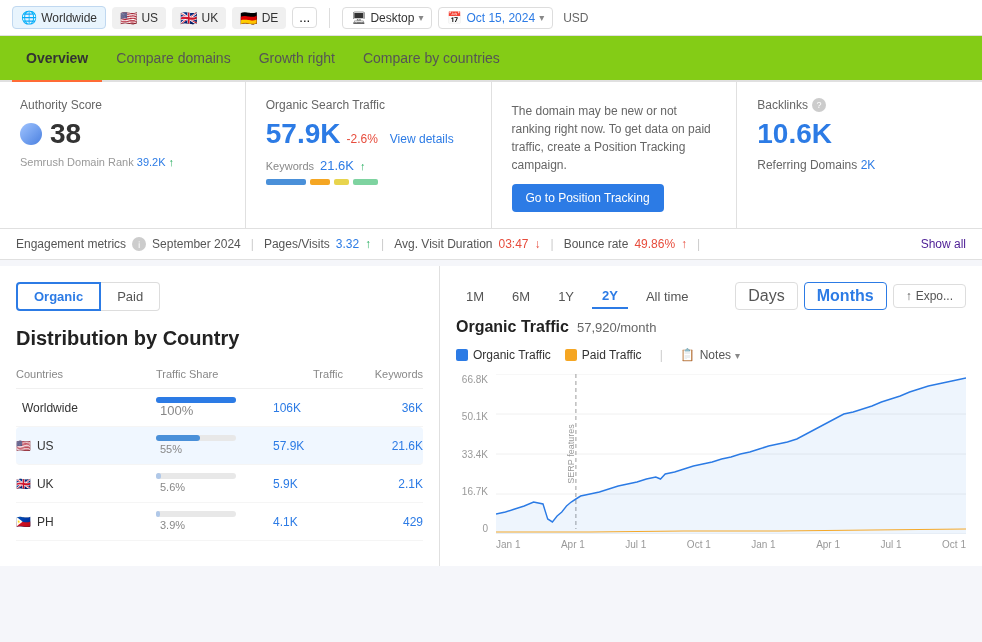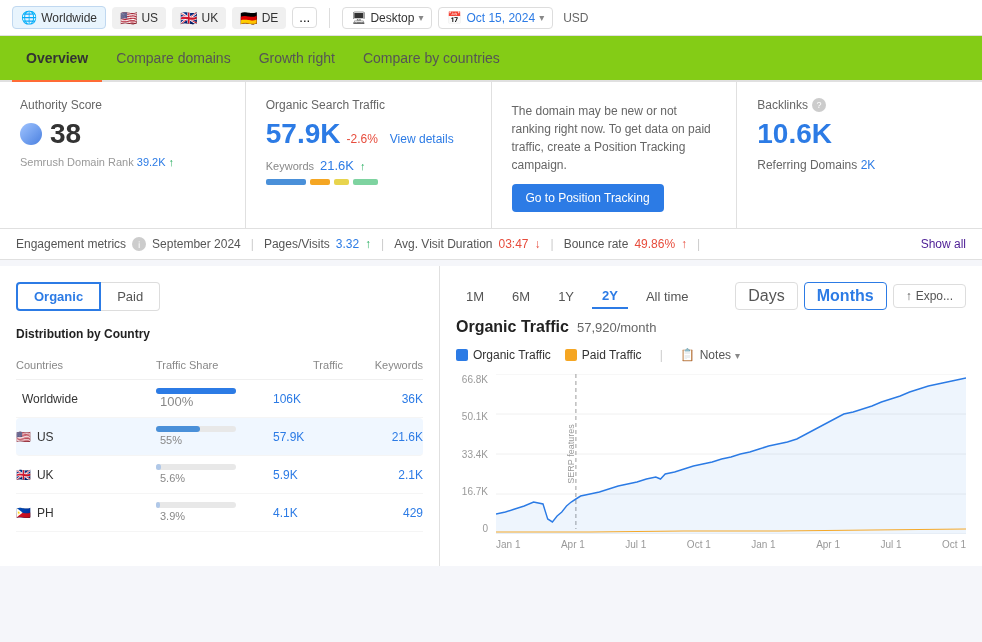--- a/index.html
+++ b/index.html
@@ -94,21 +94,21 @@
     .left-panel { width: 440px; min-width: 440px; padding: 16px; border-right: 1px solid #e0e0e0; }
     .toggle-group { display: flex; gap: 0; margin-bottom: 16px; }
     .toggle-btn {
       padding: 5px 16px; border: 1px solid #ddd; background: #fff;
       font-size: 13px; cursor: pointer; color: #555;
     }
     .toggle-btn:first-child { border-radius: 4px 0 0 4px; }
     .toggle-btn:last-child { border-radius: 0 4px 4px 0; border-left: none; }
     .toggle-btn.active { background: #fff; border: 2px solid #2c7be5; color: #2c7be5; font-weight: 600; }
 
-    .section-title { font-size: 12px; font-weight: 600; margin-bottom: 14px; color: #222; }
+    .section-title { font-size: 20px; font-weight: 600; margin-bottom: 14px; color: #222; }
     .table-header { display: grid; grid-template-columns: 140px 1fr 70px 80px; font-size: 11px; color: #888; padding: 4px 0 8px 0; border-bottom: 1px solid #f0f0f0; }
     .table-row-item { display: grid; grid-template-columns: 140px 1fr 70px 80px; padding: 8px 0; align-items: center; border-bottom: 1px solid #f5f5f5; }
     .table-row-item.highlighted { background: #f0f7ff; border-radius: 4px; }
     .country-name { display: flex; align-items: center; gap: 6px; font-size: 12px; }
     .traffic-bar-wrap { padding-right: 10px; }
     .traffic-bar-bg { background: #e8e8e8; height: 6px; border-radius: 3px; width: 80px; }
     .traffic-bar-fill { background: #2c7be5; height: 6px; border-radius: 3px; }
     .traffic-num { font-size: 12px; color: #2c7be5; }
     .traffic-kw { font-size: 12px; text-align: right; color: #2c7be5; }
 

